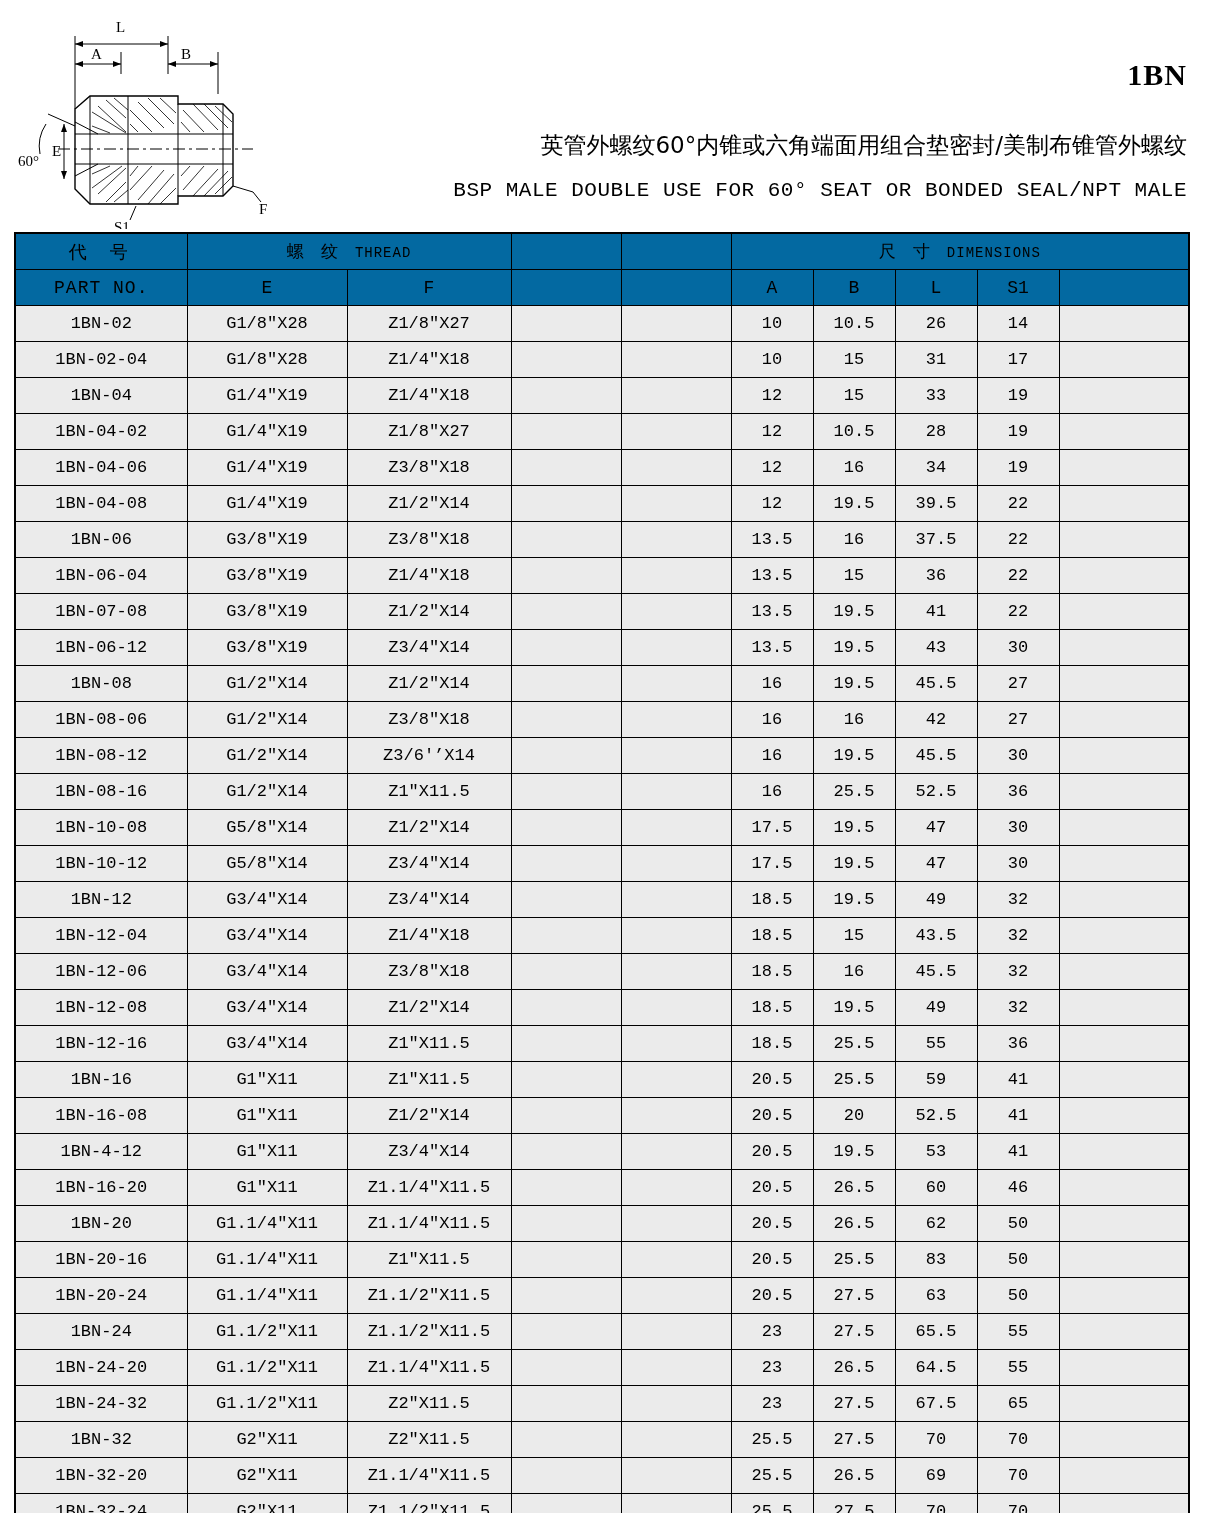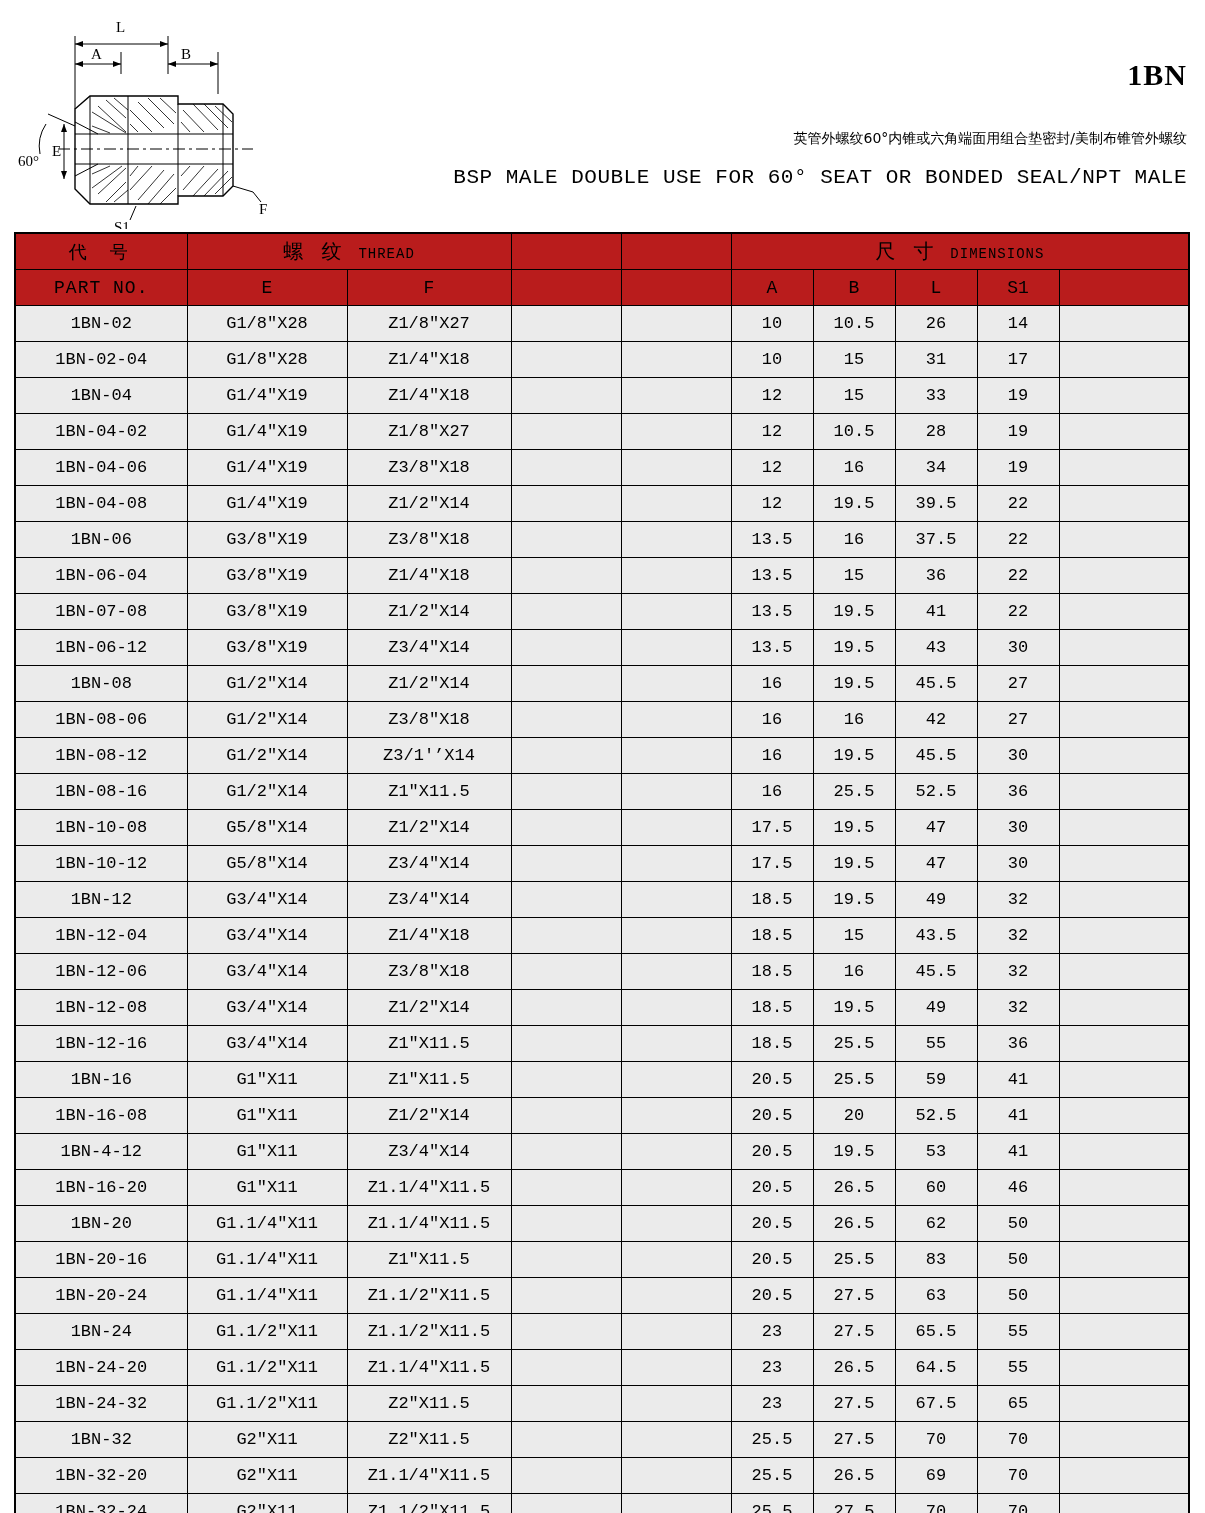--- a/index.html
+++ b/index.html
@@ -41,21 +41,21 @@
     padding-top: 48px;
   }
   .doc-code {
     font-size: 30px;
     font-weight: bold;
     letter-spacing: 1px;
     font-family: "Liberation Serif", serif;
   }
   .subtitle-cn {
     margin-top: 38px;
-    font-size: 14px;
+    font-size: 23px;
     font-family: "DejaVu Sans", sans-serif;
     letter-spacing: 0px;
     white-space: nowrap;
   }
   .subtitle-en {
     margin-top: 18px;
     font-size: 21px;
     font-family: "Liberation Mono", monospace;
     letter-spacing: 0.5px;
     white-space: nowrap;
@@ -75,27 +75,27 @@
     border: 1px solid #000;
     text-align: center;
     vertical-align: middle;
     font-family: "Liberation Mono", monospace;
     font-size: 17px;
     height: 35px;
     padding: 0 2px;
     background: #ebebeb;
   }
   table.spec tr.hdr td {
-    background: #b91c1c;
+    background: #0369a1;
     font-size: 18px;
   }
   .hdr-cn {
     font-family: "DejaVu Sans", sans-serif;
     letter-spacing: 6px;
-    font-size: 20px;
+    font-size: 17px;
   }
   .hdr-en {
     font-family: "Liberation Mono", monospace;
     letter-spacing: 1px;
     font-size: 14px;
   }
   .gap-cell { background: #ebebeb; }
 
   
   col.c-part { width: 172px; }
@@ -401,21 +401,21 @@
             <td></td>
             <td>16</td>
             <td>16</td>
             <td>42</td>
             <td>27</td>
             <td></td>
           </tr>
           <tr>
             <td>1BN-08-12</td>
             <td>G1/2″X14</td>
-            <td>Z3/1'’X14</td>
+            <td>Z3/6'’X14</td>
             <td></td>
             <td></td>
             <td>16</td>
             <td>19.5</td>
             <td>45.5</td>
             <td>30</td>
             <td></td>
           </tr>
           <tr>
             <td>1BN-08-16</td>

